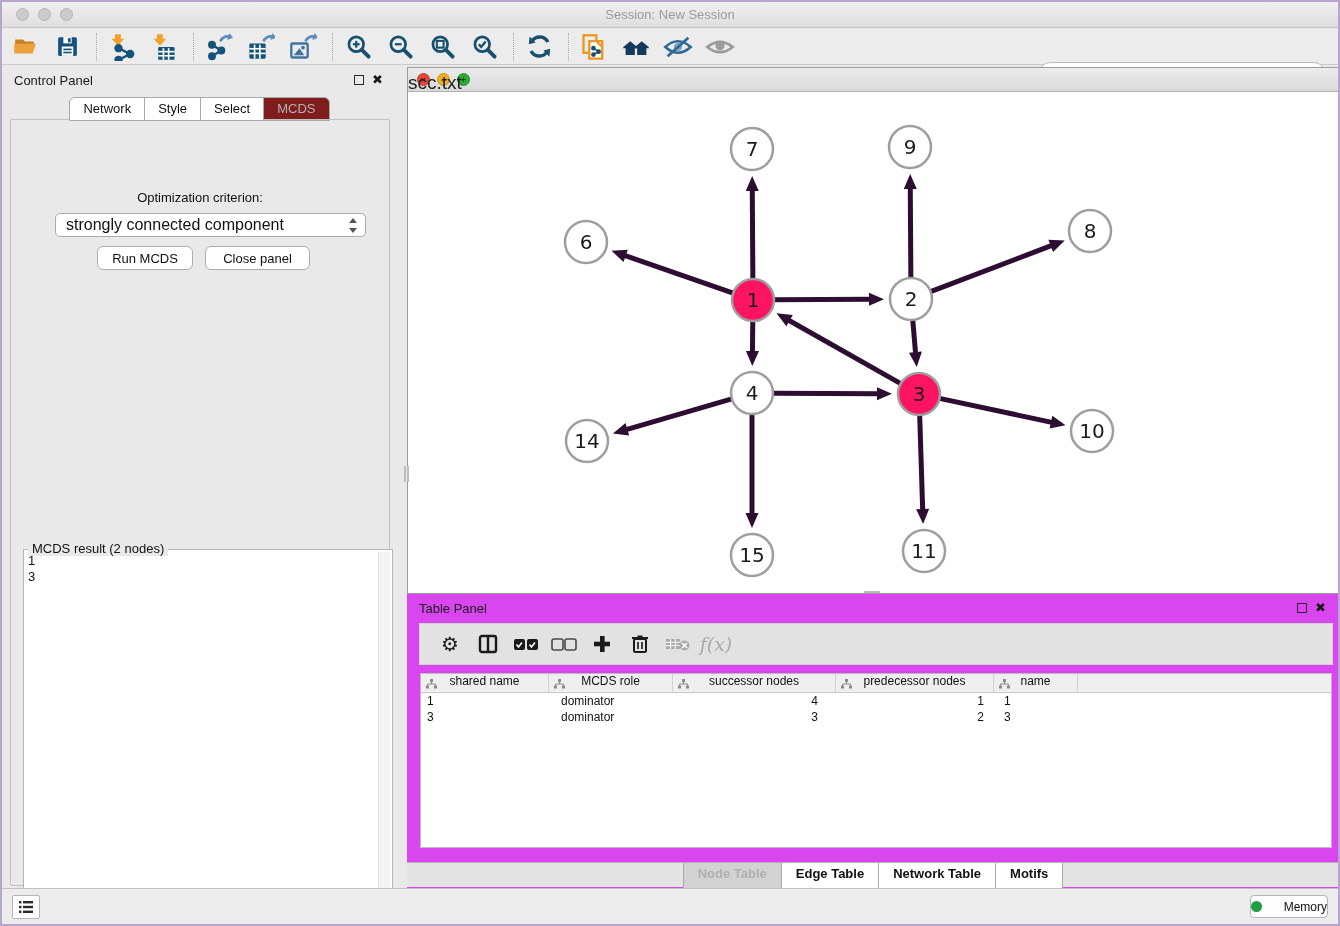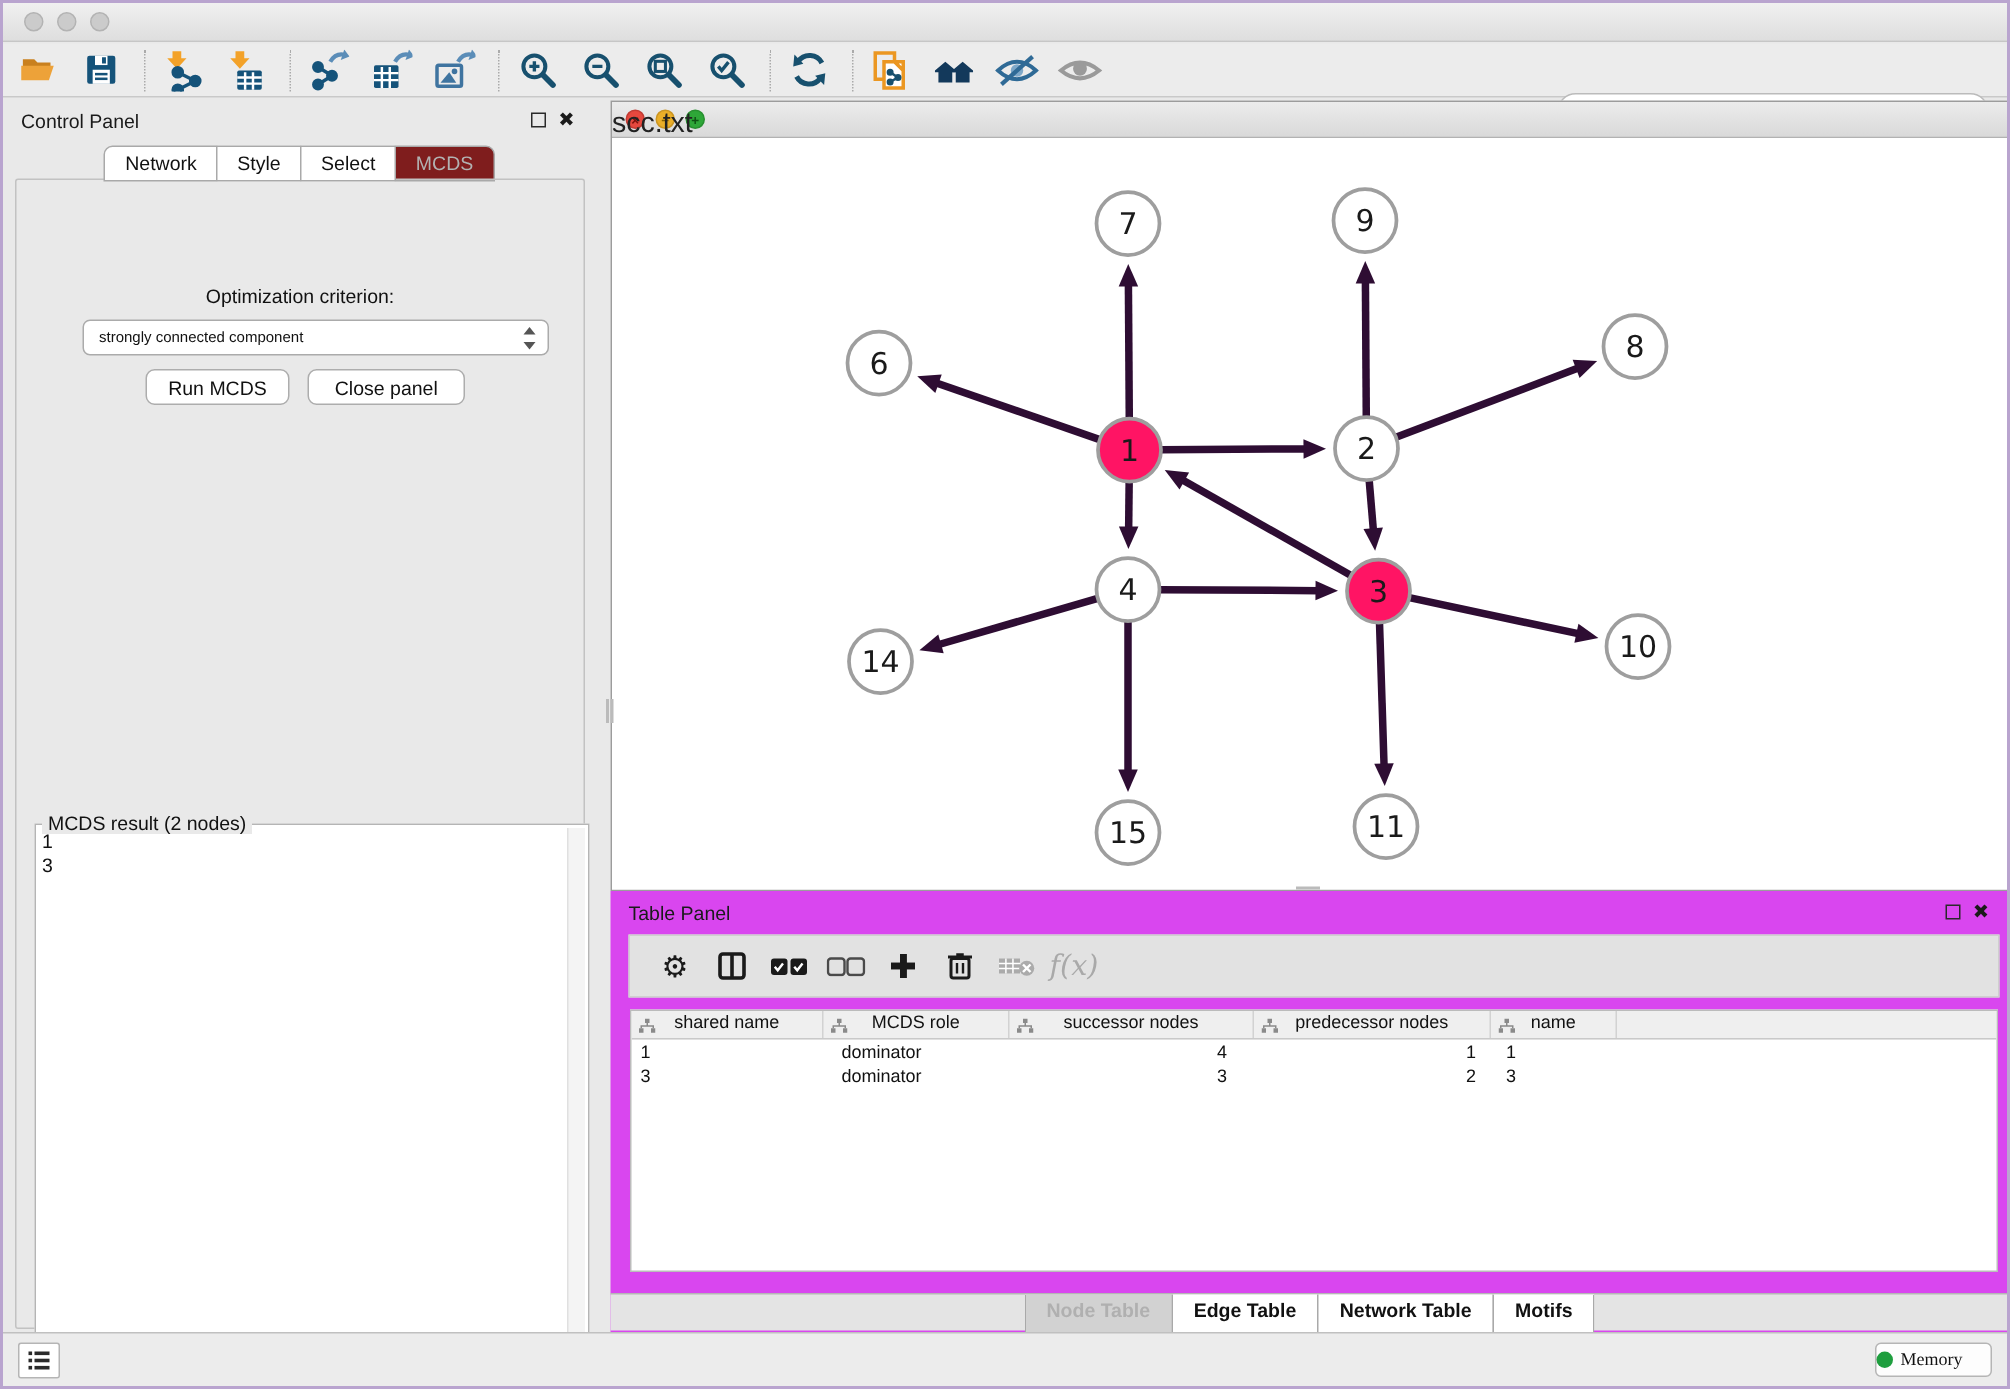--- a/index.html
+++ b/index.html
@@ -31,21 +31,21 @@
   .close-icon { position:absolute; top:6px; font-size:13px; font-weight:bold; color:#1a1a1a; }
   .cp-tabs { position:absolute; top:31px; left:0; right:0; display:flex; justify-content:center; }
   .tab { font-size:13px; padding:3px 13px 4px; background:#fff; border:1px solid #a9a9a9; margin-left:-1px;
     color:#111; position:relative; z-index:1; }
   .tab.first { border-radius:6px 0 0 0; }
   .tab.active { background:#7f1d1d; color:#b2b2b2; border-radius:0 6px 0 0; z-index:0; }
   .cp-body { position:absolute; left:6px; right:6px; top:53px; bottom:4px;
     border:1px solid #c2c2c2; border-radius:2px; }
   .opt-label { position:absolute; top:70px; left:0; right:0; text-align:center; font-size:13px; color:#111; }
   .dropdown { position:absolute; left:44px; top:93px; width:311px; height:24px; background:#fff;
-    border:1px solid #ababab; border-radius:5px; font-size:10px; color:#111;
+    border:1px solid #ababab; border-radius:5px; font-size:16px; color:#111;
     display:flex; align-items:center; padding-left:10px; }
   .dd-arrows { position:absolute; right:7px; top:3px; }
   .btn { position:absolute; height:24px; background:#fff; border:1px solid #adadad; border-radius:6px;
     font-size:13px; color:#111; display:flex; align-items:center; justify-content:center; }
   .mcds-fieldset { position:absolute; left:12px; top:429px; width:370px; height:384px;
     border:1px solid #b5b5b5; background:#fff; }
   .mcds-legend { position:absolute; top:-9px; left:4px; background:#e9e9e9; padding:0 4px;
     font-size:13px; color:#111; white-space:nowrap; }
   .mcds-lines { position:absolute; inset:3px 16px 3px 4px; font-size:13px; color:#111; line-height:16px; }
   .mcds-scroll { position:absolute; top:2px; bottom:2px; right:2px; width:12px; background:#f4f4f4;
@@ -85,33 +85,34 @@
   .btab.first { border-radius:0 0 0 6px; }
   .btab.last { border-radius:0 0 6px 0; }
   .btab.active { background:#d2d2d2; color:#b0b0b0; border-radius:0 0 0 6px; }
 
   
   .statusbar { position:absolute; left:0; right:0; bottom:0; height:36px; background:#ececec;
     border-top:1px solid #c0c0c0; }
   .list-btn { position:absolute; left:10px; top:6px; width:28px; height:24px; background:#fff;
     border:1px solid #b5b5b5; border-radius:2px; display:flex; align-items:center; justify-content:center; }
   .mem-btn { position:absolute; right:10px; top:6px; width:78px; height:23px; background:#fdfdfd;
-    border:1px solid #b5b5b5; border-radius:4px; display:flex; align-items:center; justify-content:flex-start;
-    font-size:12px; color:#111; gap:5px;font-family:Liberation Serif, serif; }
+    border:1px solid #b5b5b5; border-radius:4px; display:flex; align-items:center; justify-content:space-between;
+    font-size:12px; color:#111; gap:5px; }
   .mem-dot { width:11px; height:11px; border-radius:50%; }
 </style>
 </head>
 <body>
 
 <div class="app">
 
   <div class="titlebar">
     <div class="tl-dot" style="left:14px"></div>
     <div class="tl-dot" style="left:36px"></div>
     <div class="tl-dot" style="left:58px"></div>
+    <div class="win-title">Session: New Session</div>
   </div>
 
   <div class="toolbar">
     <div class="tbi">
       <svg width="26" height="26" viewBox="0 0 24 24">
           <path d="M3 5h7l2 2h8v3H3z" fill="#c9801e"></path>
           <path d="M2 9h20l-3 9H2z" fill="#eda239"></path>
         </svg>
     </div>
     <div class="tbi">

